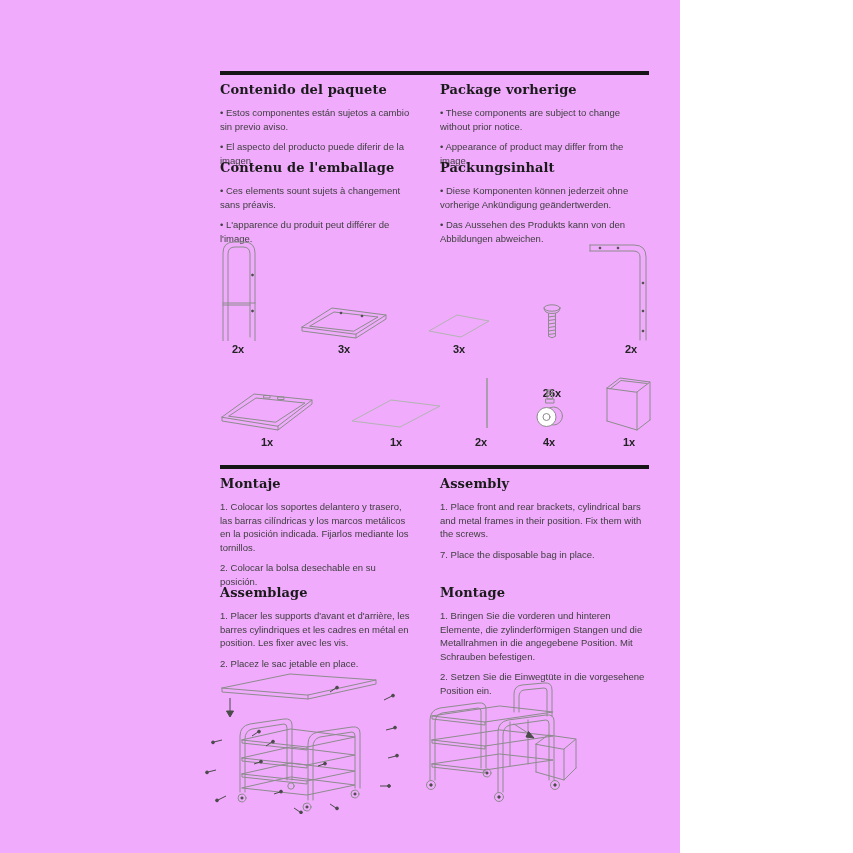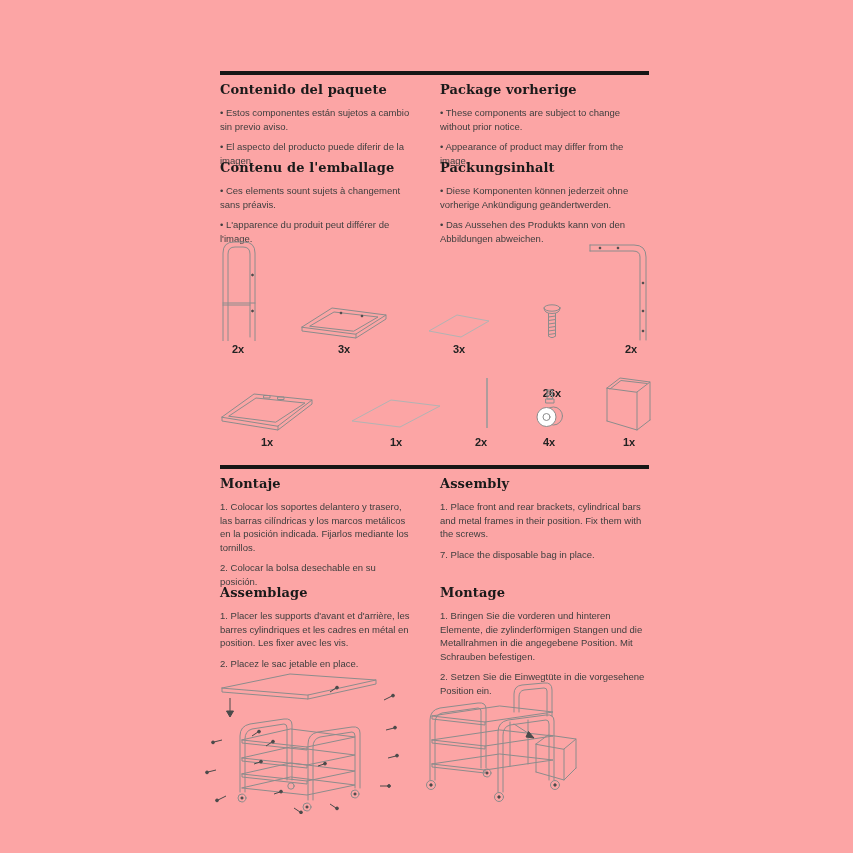--- a/index.html
+++ b/index.html
@@ -1,16 +1,16 @@
 <!DOCTYPE html>
 <html><head>
 <meta charset="utf-8">
 <style>
   html,body{margin:0;padding:0;background:#ffffff;}
-  .page{position:relative;width:853px;height:853px;background:#fca5a5;overflow:hidden;
+  .page{position:relative;width:680px;height:853px;background:#f0abfc;overflow:hidden;
         font-family:"Liberation Sans",sans-serif;color:#3e3e3e;}
   .rule{position:absolute;left:220px;width:429px;height:4px;background:#161616;}
   .tgrid{position:absolute;left:220px;width:429px;display:grid;
          grid-template-columns:192px 209px;column-gap:28px;}
   .tcol h3{margin:0 0 9px 0;font-family:"DejaVu Serif",serif;font-weight:700;
            font-size:13px;line-height:1.1;color:#1a1a1a;letter-spacing:.1px;}
   .tcol p{margin:0 0 7px 0;font-size:9.5px;line-height:1.42;color:#3e3e3e;}
   .qty{position:absolute;font-size:11px;font-weight:700;color:#222;text-align:center;}
   .part{position:absolute;}
   svg{display:block;}

